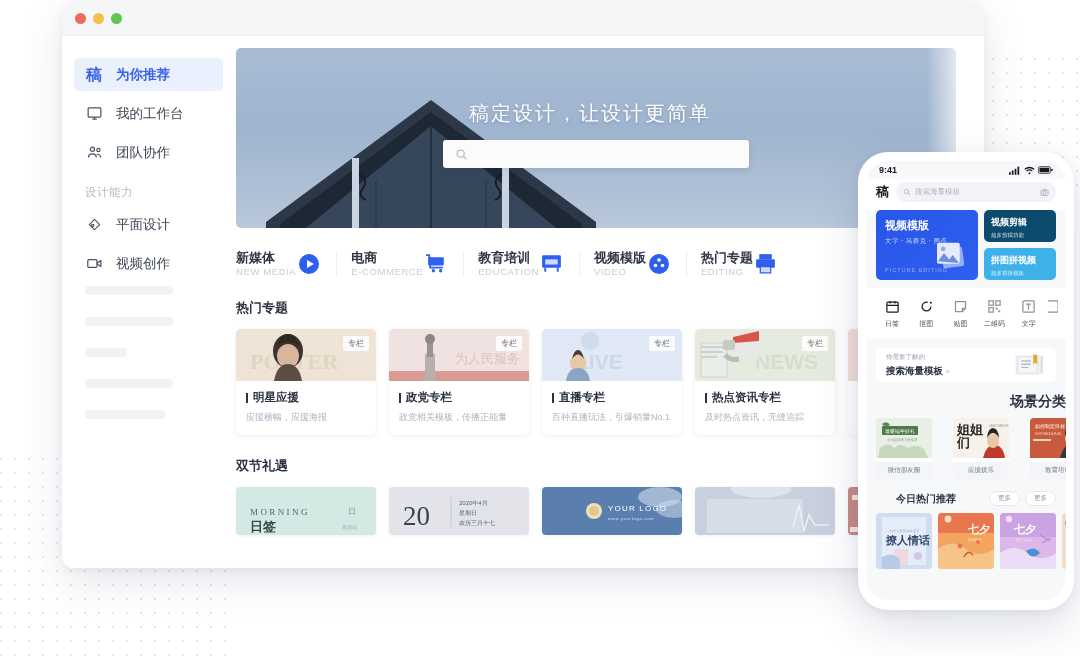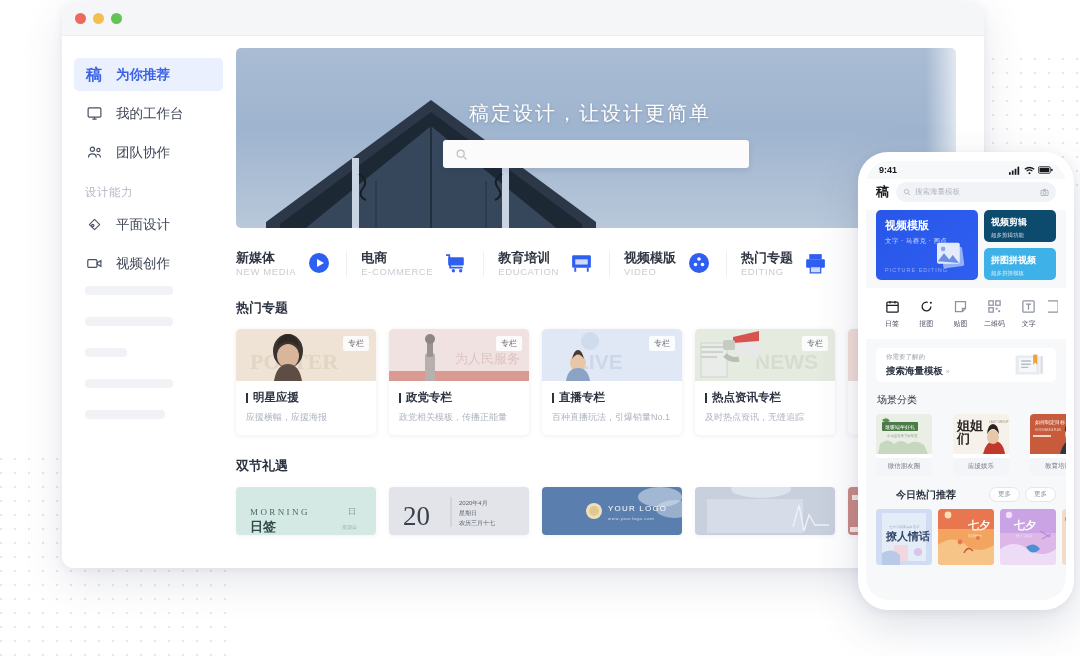--- a/index.html
+++ b/index.html
@@ -87,21 +87,21 @@
     width: 306px; height: 28px; background: #fbfbfc; border-radius: 3px;
     display: flex; align-items: center; padding-left: 12px;
     box-shadow: 0 2px 6px rgba(30,45,70,.12);
   }
   .mag { width: 13px; height: 13px; opacity:.45; }
 
   
   #cats {
     display: flex; align-items: center; margin: 22px 0 0 3px; width: 720px;
   }
-  .cat { display: flex; align-items: flex-start; gap: 10px; padding-right: 14px; }
+  .cat { display: flex; align-items: center; padding-right: 14px; }
   .cat-txt .cn { font-size: 13px; font-weight: bold; color: #2f3542; line-height: 1.25; }
   .cat-txt .en { font-size: 9.5px; color: #c9ccd4; letter-spacing: .6px; }
   .cat-ico {
     width: 26px; height: 26px; border-radius: 5px;
     display: flex; align-items: center; justify-content: center; flex: none;
     position: relative;
   }
   .cat-sep { width:1px; height:26px; background:#eef0f4; margin-right:14px; }
 
   
@@ -171,21 +171,21 @@
     padding: 11px 8px 10px 11px; background:#fff; margin-top: 8px;
   }
   .tool { display:flex; flex-direction:column; align-items:center; gap:5px; width: 30px; }
   .tool .lbl { font-size: 7px; color:#4d5261; }
   #ptip {
     margin: 9px 10px 0 10px; height: 34px; background:#fff; border-radius:5px;
     display:flex; align-items:center; justify-content:space-between; padding: 0 10px;
   }
   #ptip .l1 { font-size:6.5px; color:#9aa0ad; }
   #ptip .l2 { font-size:9.5px; font-weight:bold; color:#2b3240; margin-top:3px; }
-  .psec-title { font-size: 10px; font-weight: normal; color:#2b3240; margin: 11px 0 7px 11px; }
+  .psec-title { font-size: 14px; font-weight: bold; color:#2b3240; margin: 11px 0 7px 11px; text-align: right; }
   #scenes { display:flex; gap:21px; padding: 0 10px; }
   .scene { width: 56px; flex:none; border-radius:4px; overflow:hidden; background:#fff; }
   .scene-img { height: 40px; }
   .scene-lbl { font-size:6.5px; color:#737986; text-align:center; padding:4px 0 5px 0; background:#f4f5f8; }
   #hotrow { display:flex; align-items:center; padding: 0 10px; margin-top: 11px; }
   #hotrow .t { font-size:10px; font-weight:bold; color:#2b3240; flex:1;margin-left:20px; }
   .pill { font-size:6.5px; color:#8d93a1; border:1px solid #e4e6ec; border-radius:8px; padding:2px 8px; margin-left:5px; background:#fff; }
   #hotcards { display:flex; gap:6px; padding: 7px 10px 0 10px; }
   .hcard { width: 56px; height: 56px; border-radius:4px; flex:none; overflow:hidden; position:relative; }
 </style>

